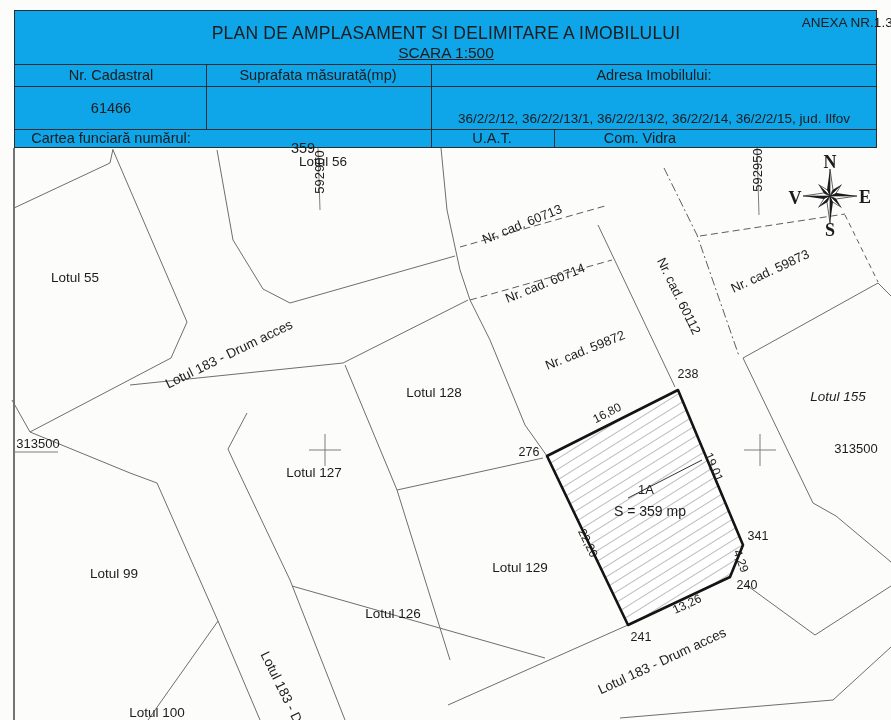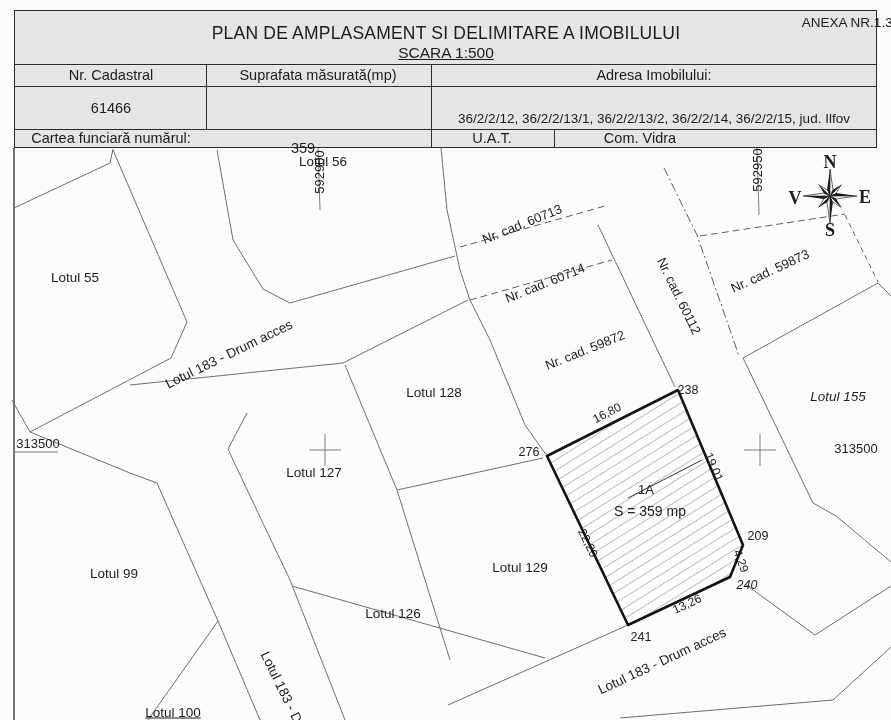--- a/index.html
+++ b/index.html
@@ -1,20 +1,20 @@
 <!DOCTYPE html>
 <html><head>
 <meta charset="utf-8">
 <style>
   html,body{margin:0;padding:0;background:#e8e8e8;}
   .page{position:relative;width:891px;height:720px;background:#fcfcfb;overflow:hidden;
         font-family:"Liberation Sans", sans-serif;color:#1c1c1c;}
   .lbl{position:absolute;transform:translate(-50%,-50%);white-space:nowrap;color:#1c1c1c;}
   
-  .sheet{position:absolute;left:14px;top:10px;width:861px;height:136px;border:1.6px solid #2d2d2d;background:#e5e5e5;}
+  .sheet{position:absolute;left:14px;top:10px;width:861px;height:136px;border:1.6px solid #2d2d2d;background:#0ea5e9;}
   .tline{position:absolute;background:#2d2d2d;}
   .title1{font-size:17.5px;letter-spacing:.2px;}
   .title2{font-size:15.5px;text-decoration:underline;}
   .annex{font-size:13.5px;}
   .th{font-size:14.5px;}
   .td{font-size:14.5px;}
   .addr{font-size:13.5px;}
   
   .lot{font-size:13.5px;}
   .cad{font-size:13px;}
@@ -123,41 +123,41 @@
   </svg>
 
   <div class="lbl lot" style="left:75px;top:277px;">Lotul 55</div>
   <div class="lbl lot" style="left:323px;top:161px;">Lotul 56</div>
   <div class="lbl lot" style="left:434px;top:392px;">Lotul 128</div>
   <div class="lbl lot" style="left:838px;top:396px;font-style:italic;">Lotul 155</div>
   <div class="lbl lot" style="left:314px;top:472px;">Lotul 127</div>
   <div class="lbl lot" style="left:114px;top:573px;">Lotul 99</div>
   <div class="lbl lot" style="left:520px;top:567px;">Lotul 129</div>
   <div class="lbl lot" style="left:393px;top:613px;">Lotul 126</div>
-  <div class="lbl lot" style="left:173px;top:712px;text-decoration:underline;">Lotul 100</div>
+  <div class="lbl lot" style="left:157px;top:712px;">Lotul 100</div>
 
   <div class="lbl cad" style="left:522px;top:224px;transform:translate(-50%,-50%) rotate(-22deg);">Nr. cad. 60713</div>
   <div class="lbl cad" style="left:545px;top:283px;transform:translate(-50%,-50%) rotate(-22deg);">Nr. cad. 60714</div>
   <div class="lbl cad" style="left:585px;top:350px;transform:translate(-50%,-50%) rotate(-22deg);">Nr. cad. 59872</div>
   <div class="lbl cad" style="left:679px;top:296px;transform:translate(-50%,-50%) rotate(64deg);">Nr. cad. 60112</div>
   <div class="lbl cad" style="left:770px;top:271px;transform:translate(-50%,-50%) rotate(-25deg);">Nr. cad. 59873</div>
 
   <div class="lbl road" style="left:229px;top:354px;transform:translate(-50%,-50%) rotate(-26deg);">Lotul 183 - Drum acces</div>
   <div class="lbl road" style="left:295px;top:715px;transform:translate(-50%,-50%) rotate(64deg);">Lotul 183 - Drum acces</div>
   <div class="lbl road" style="left:662px;top:661px;transform:translate(-50%,-50%) rotate(-25deg);">Lotul 183 - Drum acces</div>
 
   <div class="lbl grid" style="left:319px;top:172px;transform:translate(-50%,-50%) rotate(-90deg);">592900</div>
   <div class="lbl grid" style="left:757px;top:170px;transform:translate(-50%,-50%) rotate(-90deg);">592950</div>
   <div class="lbl grid" style="left:38px;top:443px;">313500</div>
   <div class="lbl grid" style="left:856px;top:448px;">313500</div>
 
   <div class="lbl pt" style="left:529px;top:452px;">276</div>
-  <div class="lbl pt" style="left:688px;top:390px;">238</div>
-  <div class="lbl pt" style="left:758px;top:536px;">209</div>
-  <div class="lbl pt" style="left:747px;top:585px;font-style:italic;">240</div>
+  <div class="lbl pt" style="left:688px;top:374px;">238</div>
+  <div class="lbl pt" style="left:758px;top:536px;">341</div>
+  <div class="lbl pt" style="left:747px;top:585px;">240</div>
   <div class="lbl pt" style="left:641px;top:637px;">241</div>
 
   <div class="lbl dim" style="left:607px;top:413px;transform:translate(-50%,-50%) rotate(-27deg);">16,80</div>
   <div class="lbl dim" style="left:714px;top:467px;transform:translate(-50%,-50%) rotate(67deg);">19,01</div>
   <div class="lbl dim" style="left:741px;top:561px;transform:translate(-50%,-50%) rotate(70deg);">4,29</div>
   <div class="lbl dim" style="left:687px;top:604px;transform:translate(-50%,-50%) rotate(-25deg);">13,26</div>
   <div class="lbl dim" style="left:588px;top:543px;transform:translate(-50%,-50%) rotate(64deg);">22,20</div>
 
   <div class="lbl" style="left:646px;top:489px;font-size:13px;">1A</div>
   <div class="lbl" style="left:650px;top:511px;font-size:14px;">S = 359 mp</div>

